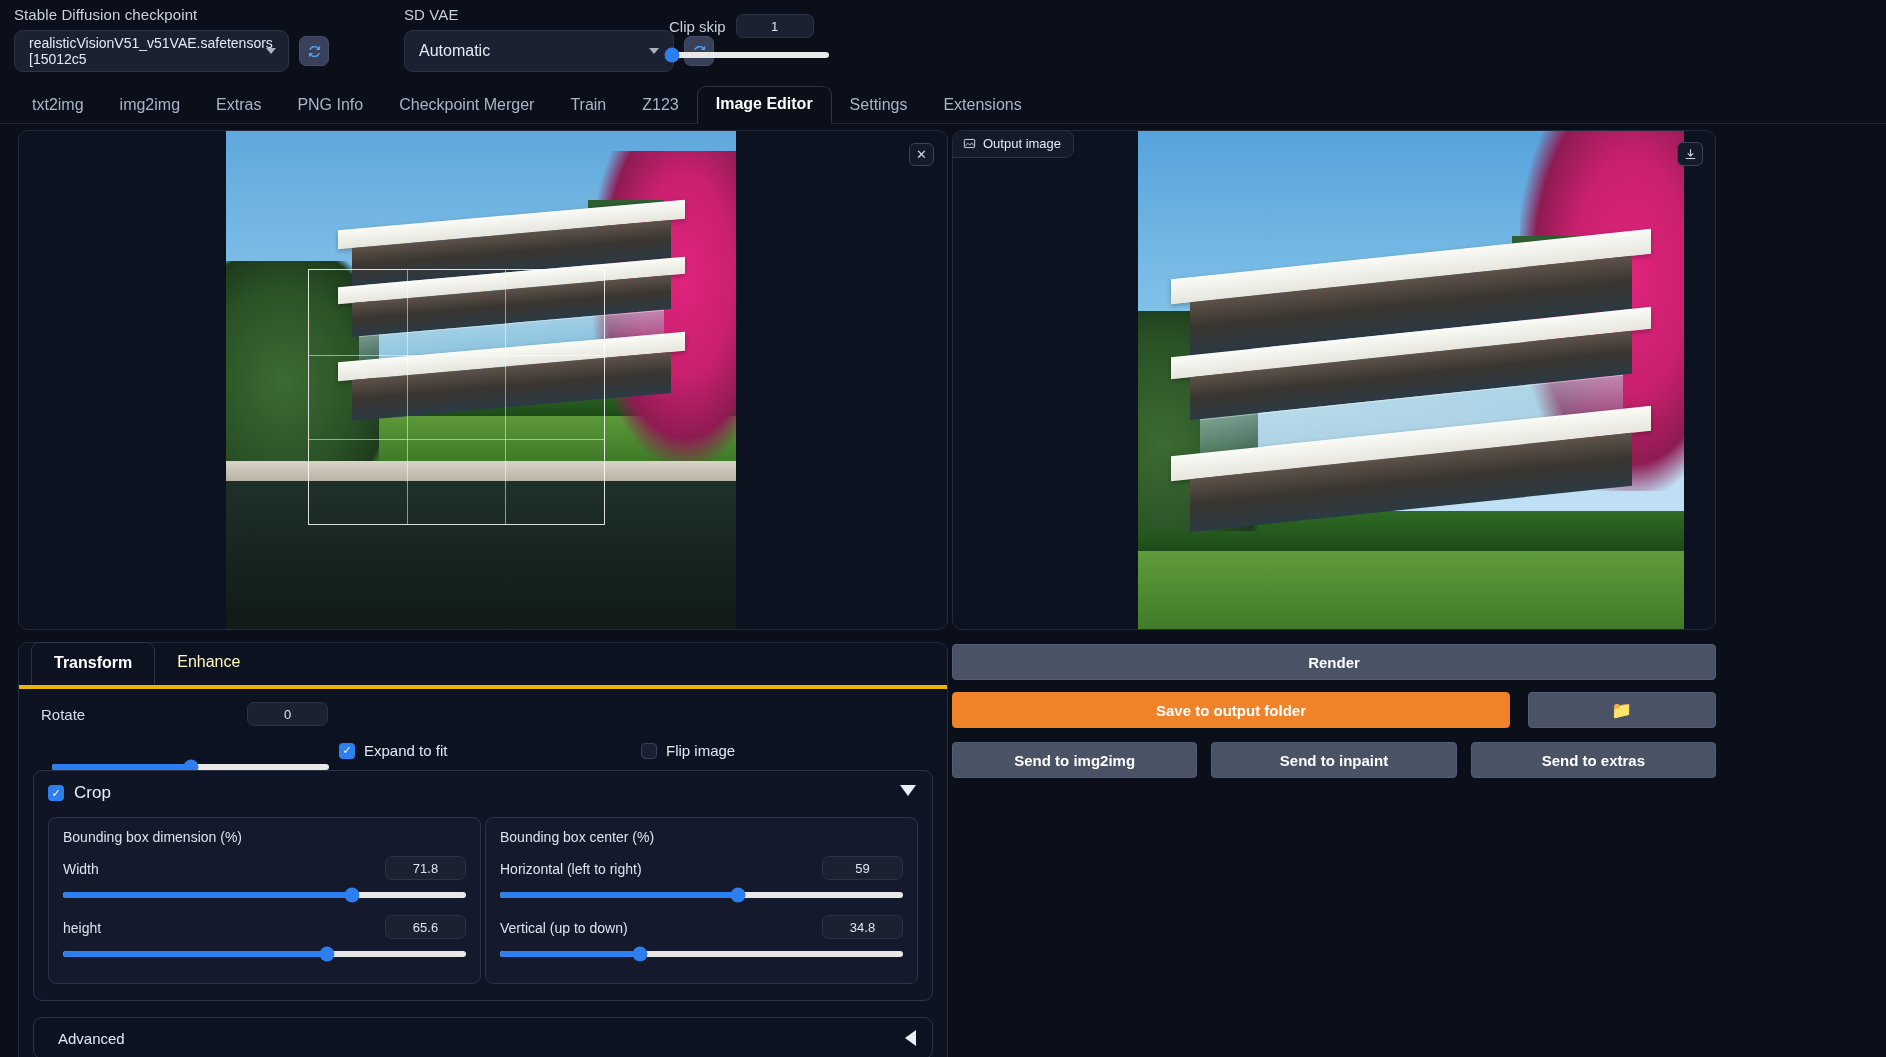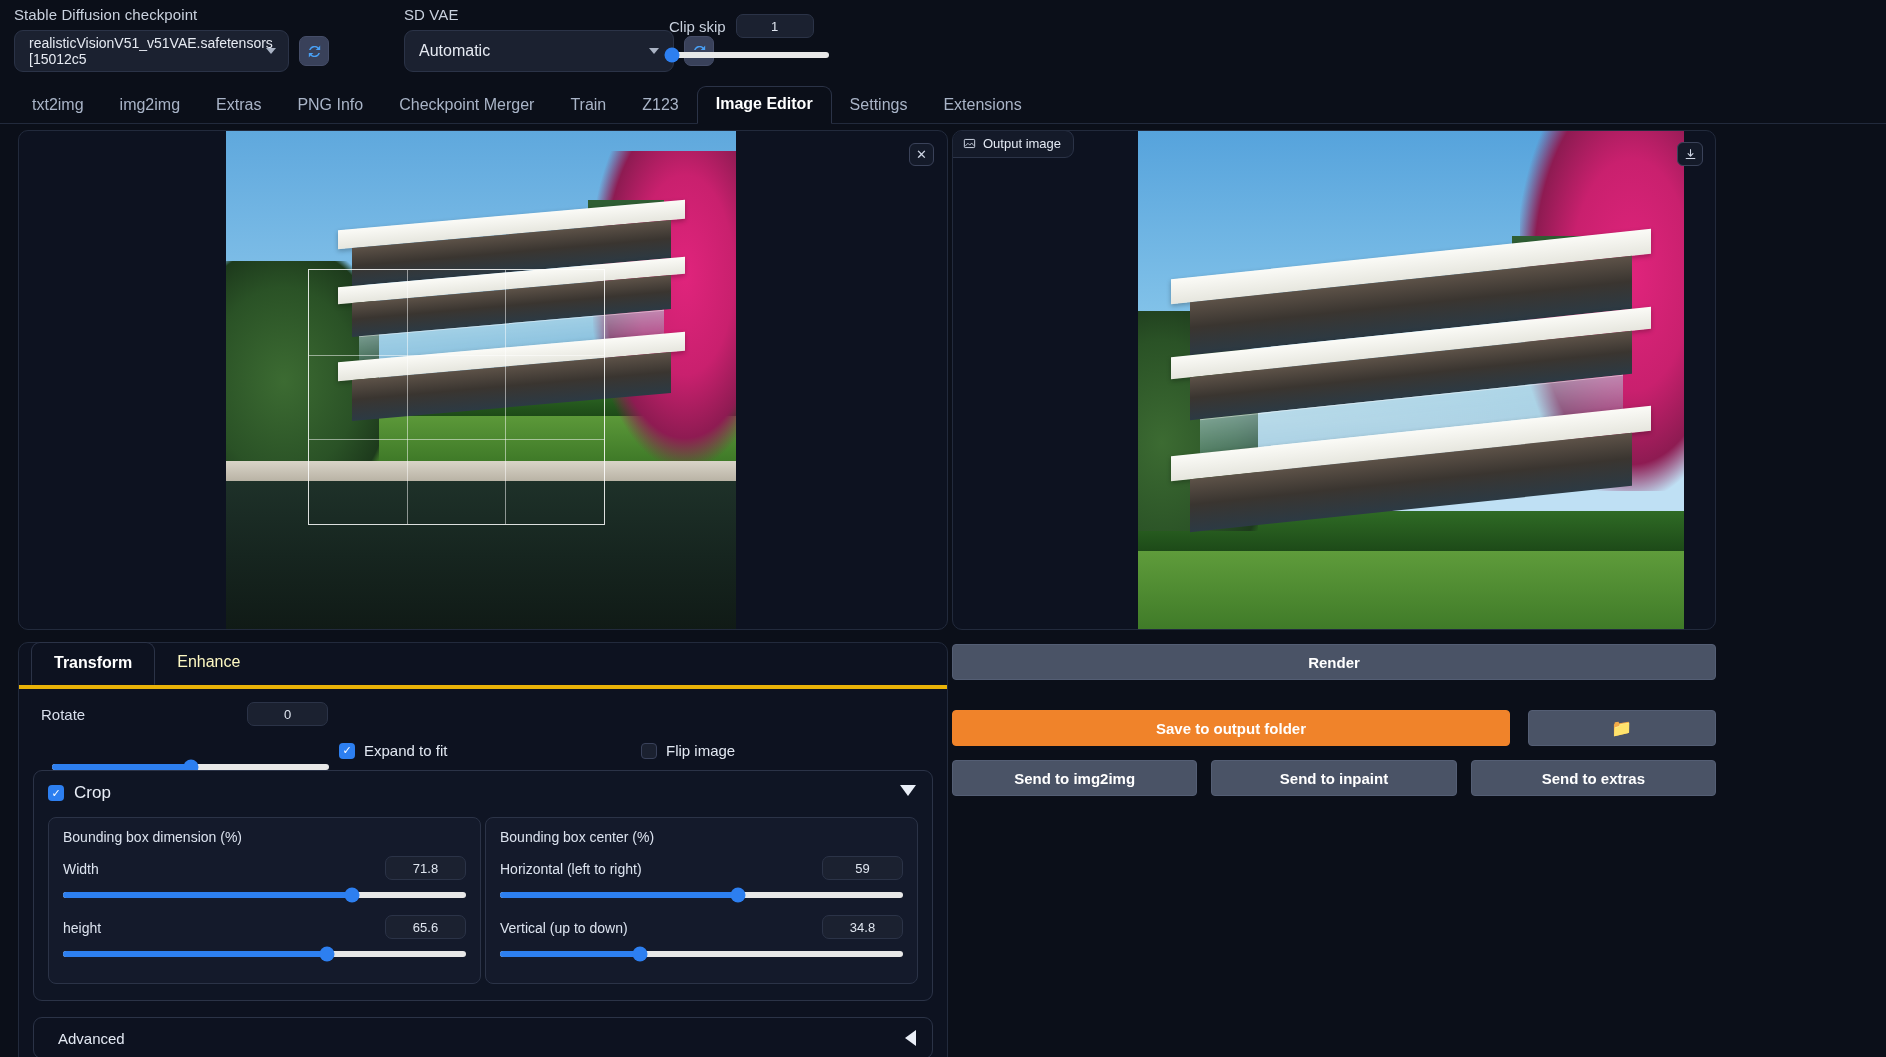--- a/index.html
+++ b/index.html
@@ -233,21 +233,21 @@
 
   .btn {
     border: 1px solid #4b5468; border-radius: 4px; background: #4b5468;
     color: #ffffff; font-size: 15px; font-weight: bold;
     display: flex; align-items: center; justify-content: center;
     cursor: pointer; height: 36px;
   }
   .btn.grey { background: #4a5366; border-color: #545e74; }
   .btn.orange { background: #f0832a; border-color: #f0832a; color: #ffffff; }
   .render-btn { margin-top: 14px; height: 36px; }
-  .row2 { display: flex; gap: 18px; margin-top: 30px; }
+  .row2 { display: flex; gap: 18px; margin-top: 12px; }
   .row2 .save { flex: 1 1 auto; height: 36px; }
   .row2 .folder { width: 188px; height: 36px; font-size: 17px; }
   .row3 { display: flex; gap: 14px; margin-top: 14px; }
   .row3 .btn { flex: 1; height: 36px; }
 </style>
 </head>
 <body>
 
 <div class="app">
 

